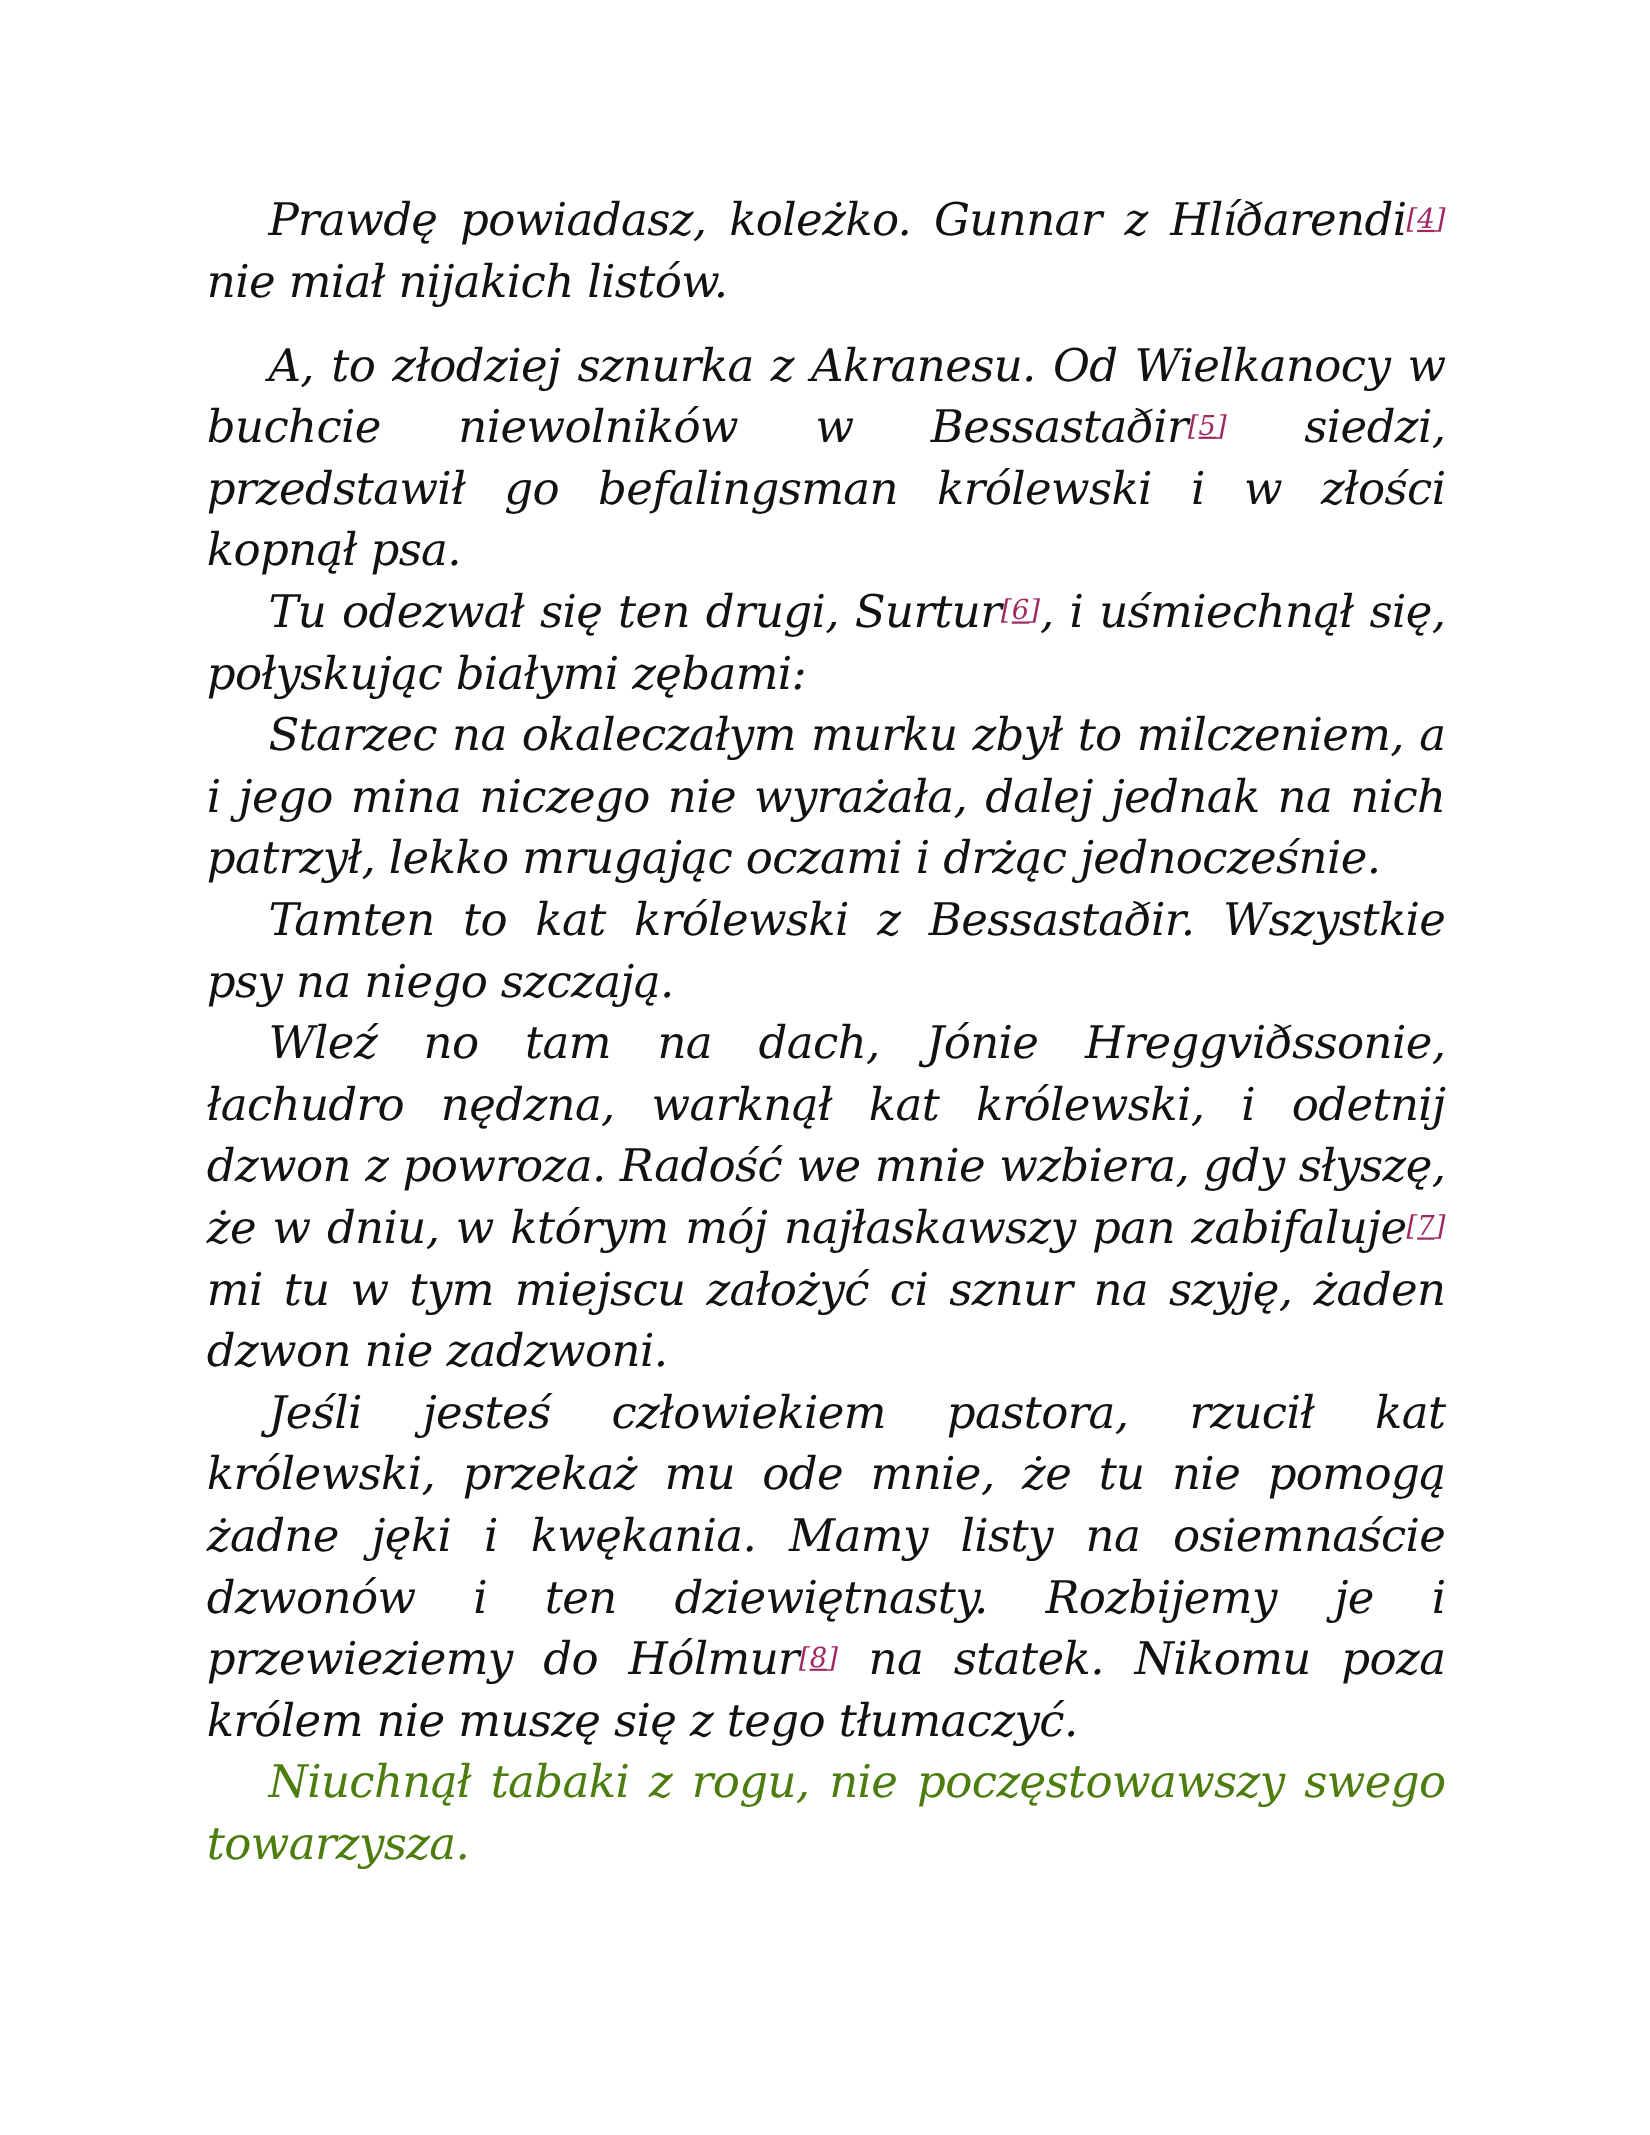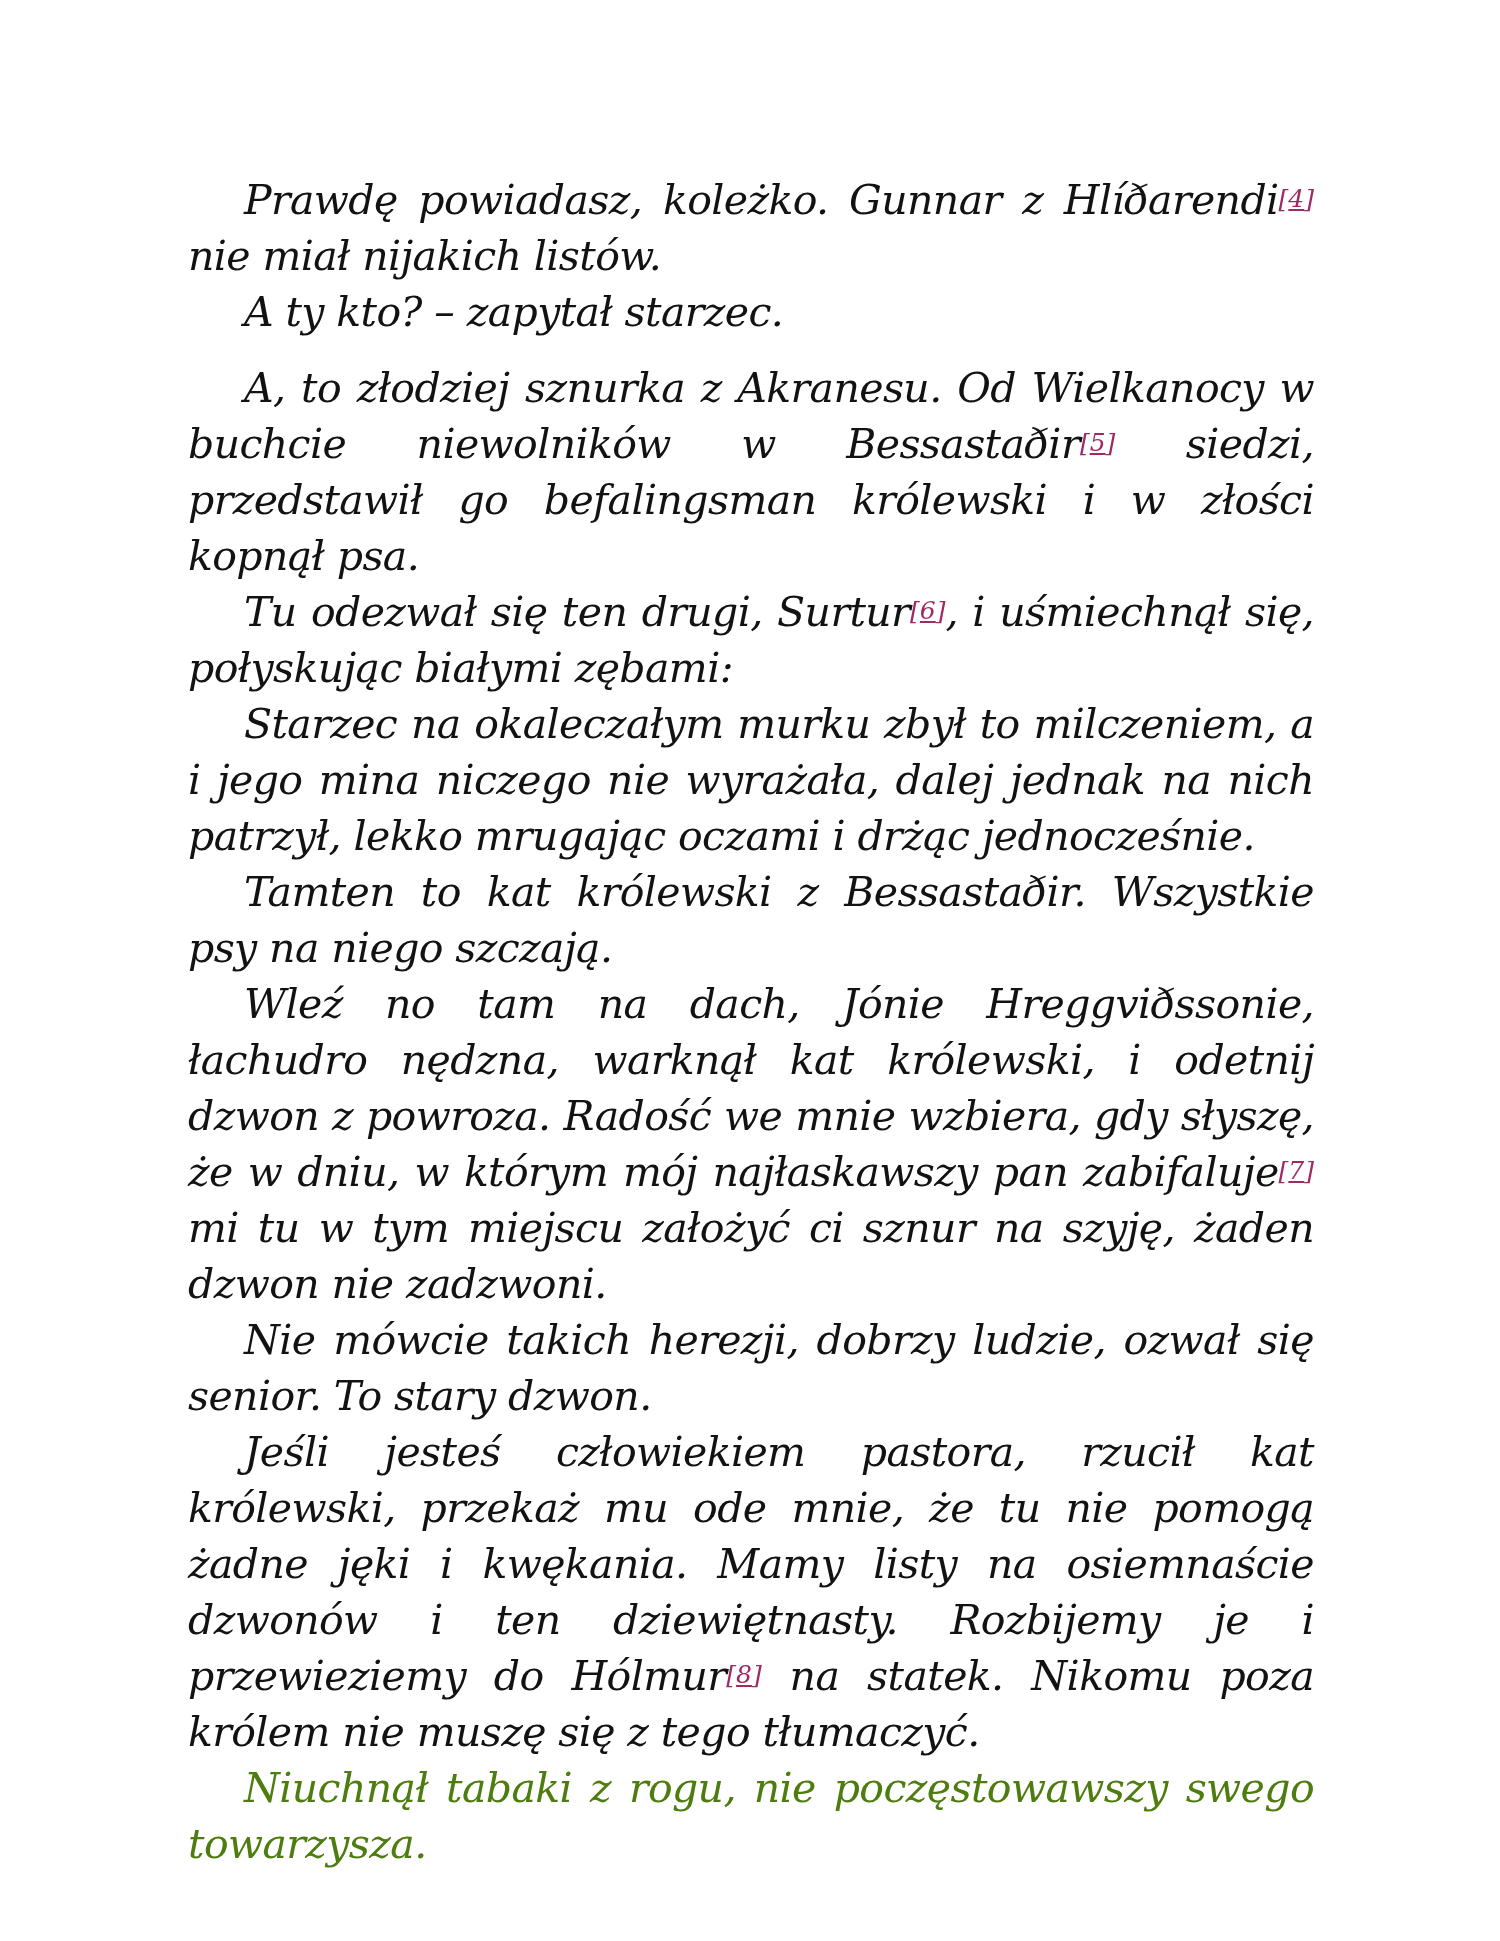--- a/index.html
+++ b/index.html
@@ -50,23 +50,21 @@
     text-decoration: underline;
     text-underline-offset: 2px;
   }
 </style>
 </head>
 <body>
 
 <main class="page" style="background: rgb(255, 255, 255);">
   <div class="text-column">
       <p class="para" style="color: rgb(18, 18, 18);"><span>Prawdę powiadasz, koleżko. Gunnar z Hlíðarendi</span><a class="fnref" style="color: rgb(158, 41, 99);"><sup>[<span class="fn-num">4</span>]</sup></a><span> nie miał nijakich listów.</span></p>
-      <p class="para" style="color: rgb(18, 18, 18);"><span>A ty kto? – zapytał starzec.</span></p>
       <p class="para" style="color: rgb(18, 18, 18); margin-top: 20px;"><span>A, to złodziej sznurka z Akranesu. Od Wielkanocy w buchcie niewolników w Bessastaðir</span><a class="fnref" style="color: rgb(158, 41, 99);"><sup>[<span class="fn-num">5</span>]</sup></a><span> siedzi, przedstawił go befalingsman królewski i w złości kopnął psa.</span></p>
       <p class="para" style="color: rgb(18, 18, 18);"><span>Tu odezwał się ten drugi, Surtur</span><a class="fnref" style="color: rgb(158, 41, 99);"><sup>[<span class="fn-num">6</span>]</sup></a><span>, i uśmiechnął się, połyskując białymi zębami:</span></p>
       <p class="para" style="color: rgb(18, 18, 18);"><span>Starzec na okaleczałym murku zbył to milczeniem, a i jego mina niczego nie wyrażała, dalej jednak na nich patrzył, lekko mrugając oczami i drżąc jednocześnie.</span></p>
       <p class="para" style="color: rgb(18, 18, 18);"><span>Tamten to kat królewski z Bessastaðir. Wszystkie psy na niego szczają.</span></p>
       <p class="para" style="color: rgb(18, 18, 18);"><span>Wleź no tam na dach, Jónie Hreggviðssonie, łachudro nędzna, warknął kat królewski, i odetnij dzwon z powroza. Radość we mnie wzbiera, gdy słyszę, że w dniu, w którym mój najłaskawszy pan zabifaluje</span><a class="fnref" style="color: rgb(158, 41, 99);"><sup>[<span class="fn-num">7</span>]</sup></a><span> mi tu w tym miejscu założyć ci sznur na szyję, żaden dzwon nie zadzwoni.</span></p>
-      <p class="para" style="color: rgb(18, 18, 18);"><span>Nie mówcie takich herezji, dobrzy ludzie, ozwał się senior. To stary dzwon.</span></p>
       <p class="para" style="color: rgb(18, 18, 18);"><span>Jeśli jesteś człowiekiem pastora, rzucił kat królewski, przekaż mu ode mnie, że tu nie pomogą żadne jęki i kwękania. Mamy listy na osiemnaście dzwonów i ten dziewiętnasty. Rozbijemy je i przewieziemy do Hólmur</span><a class="fnref" style="color: rgb(158, 41, 99);"><sup>[<span class="fn-num">8</span>]</sup></a><span> na statek. Nikomu poza królem nie muszę się z tego tłumaczyć.</span></p>
       <p class="para" style="color: #4d7c0f;"><span>Niuchnął tabaki z rogu, nie poczęstowawszy swego towarzysza.</span></p>
     </div>
 </main>
 
 </body></html>

